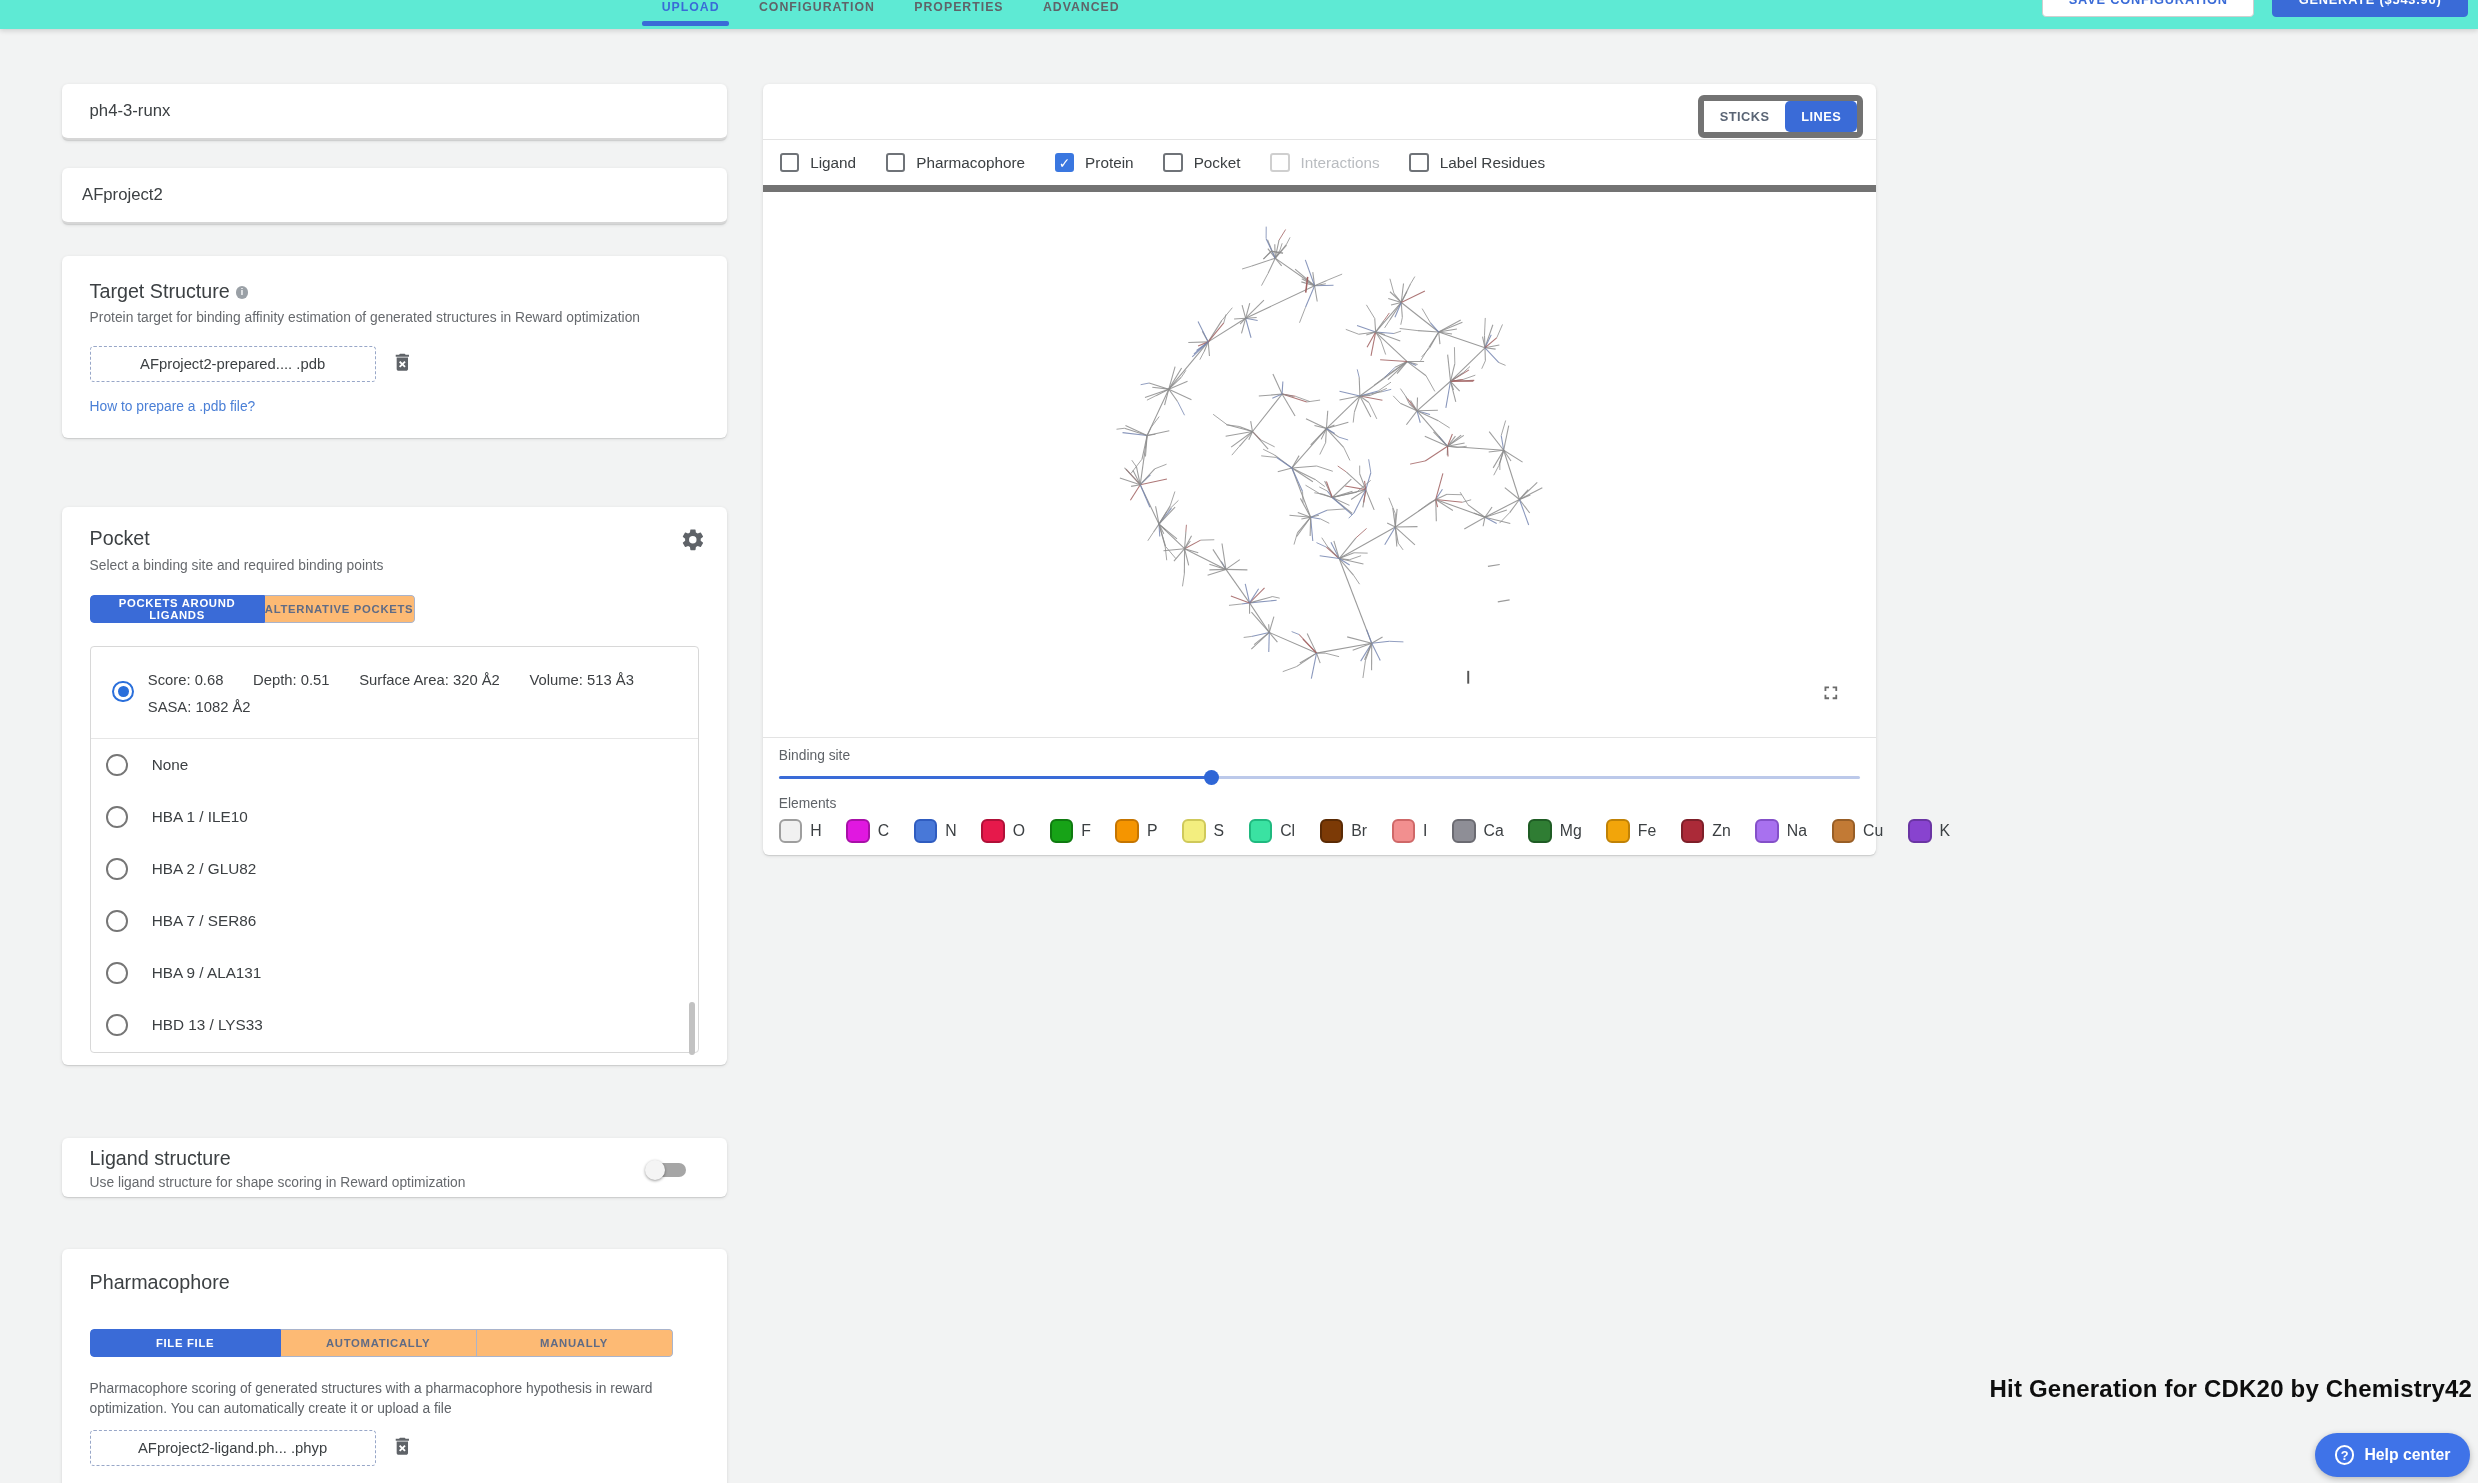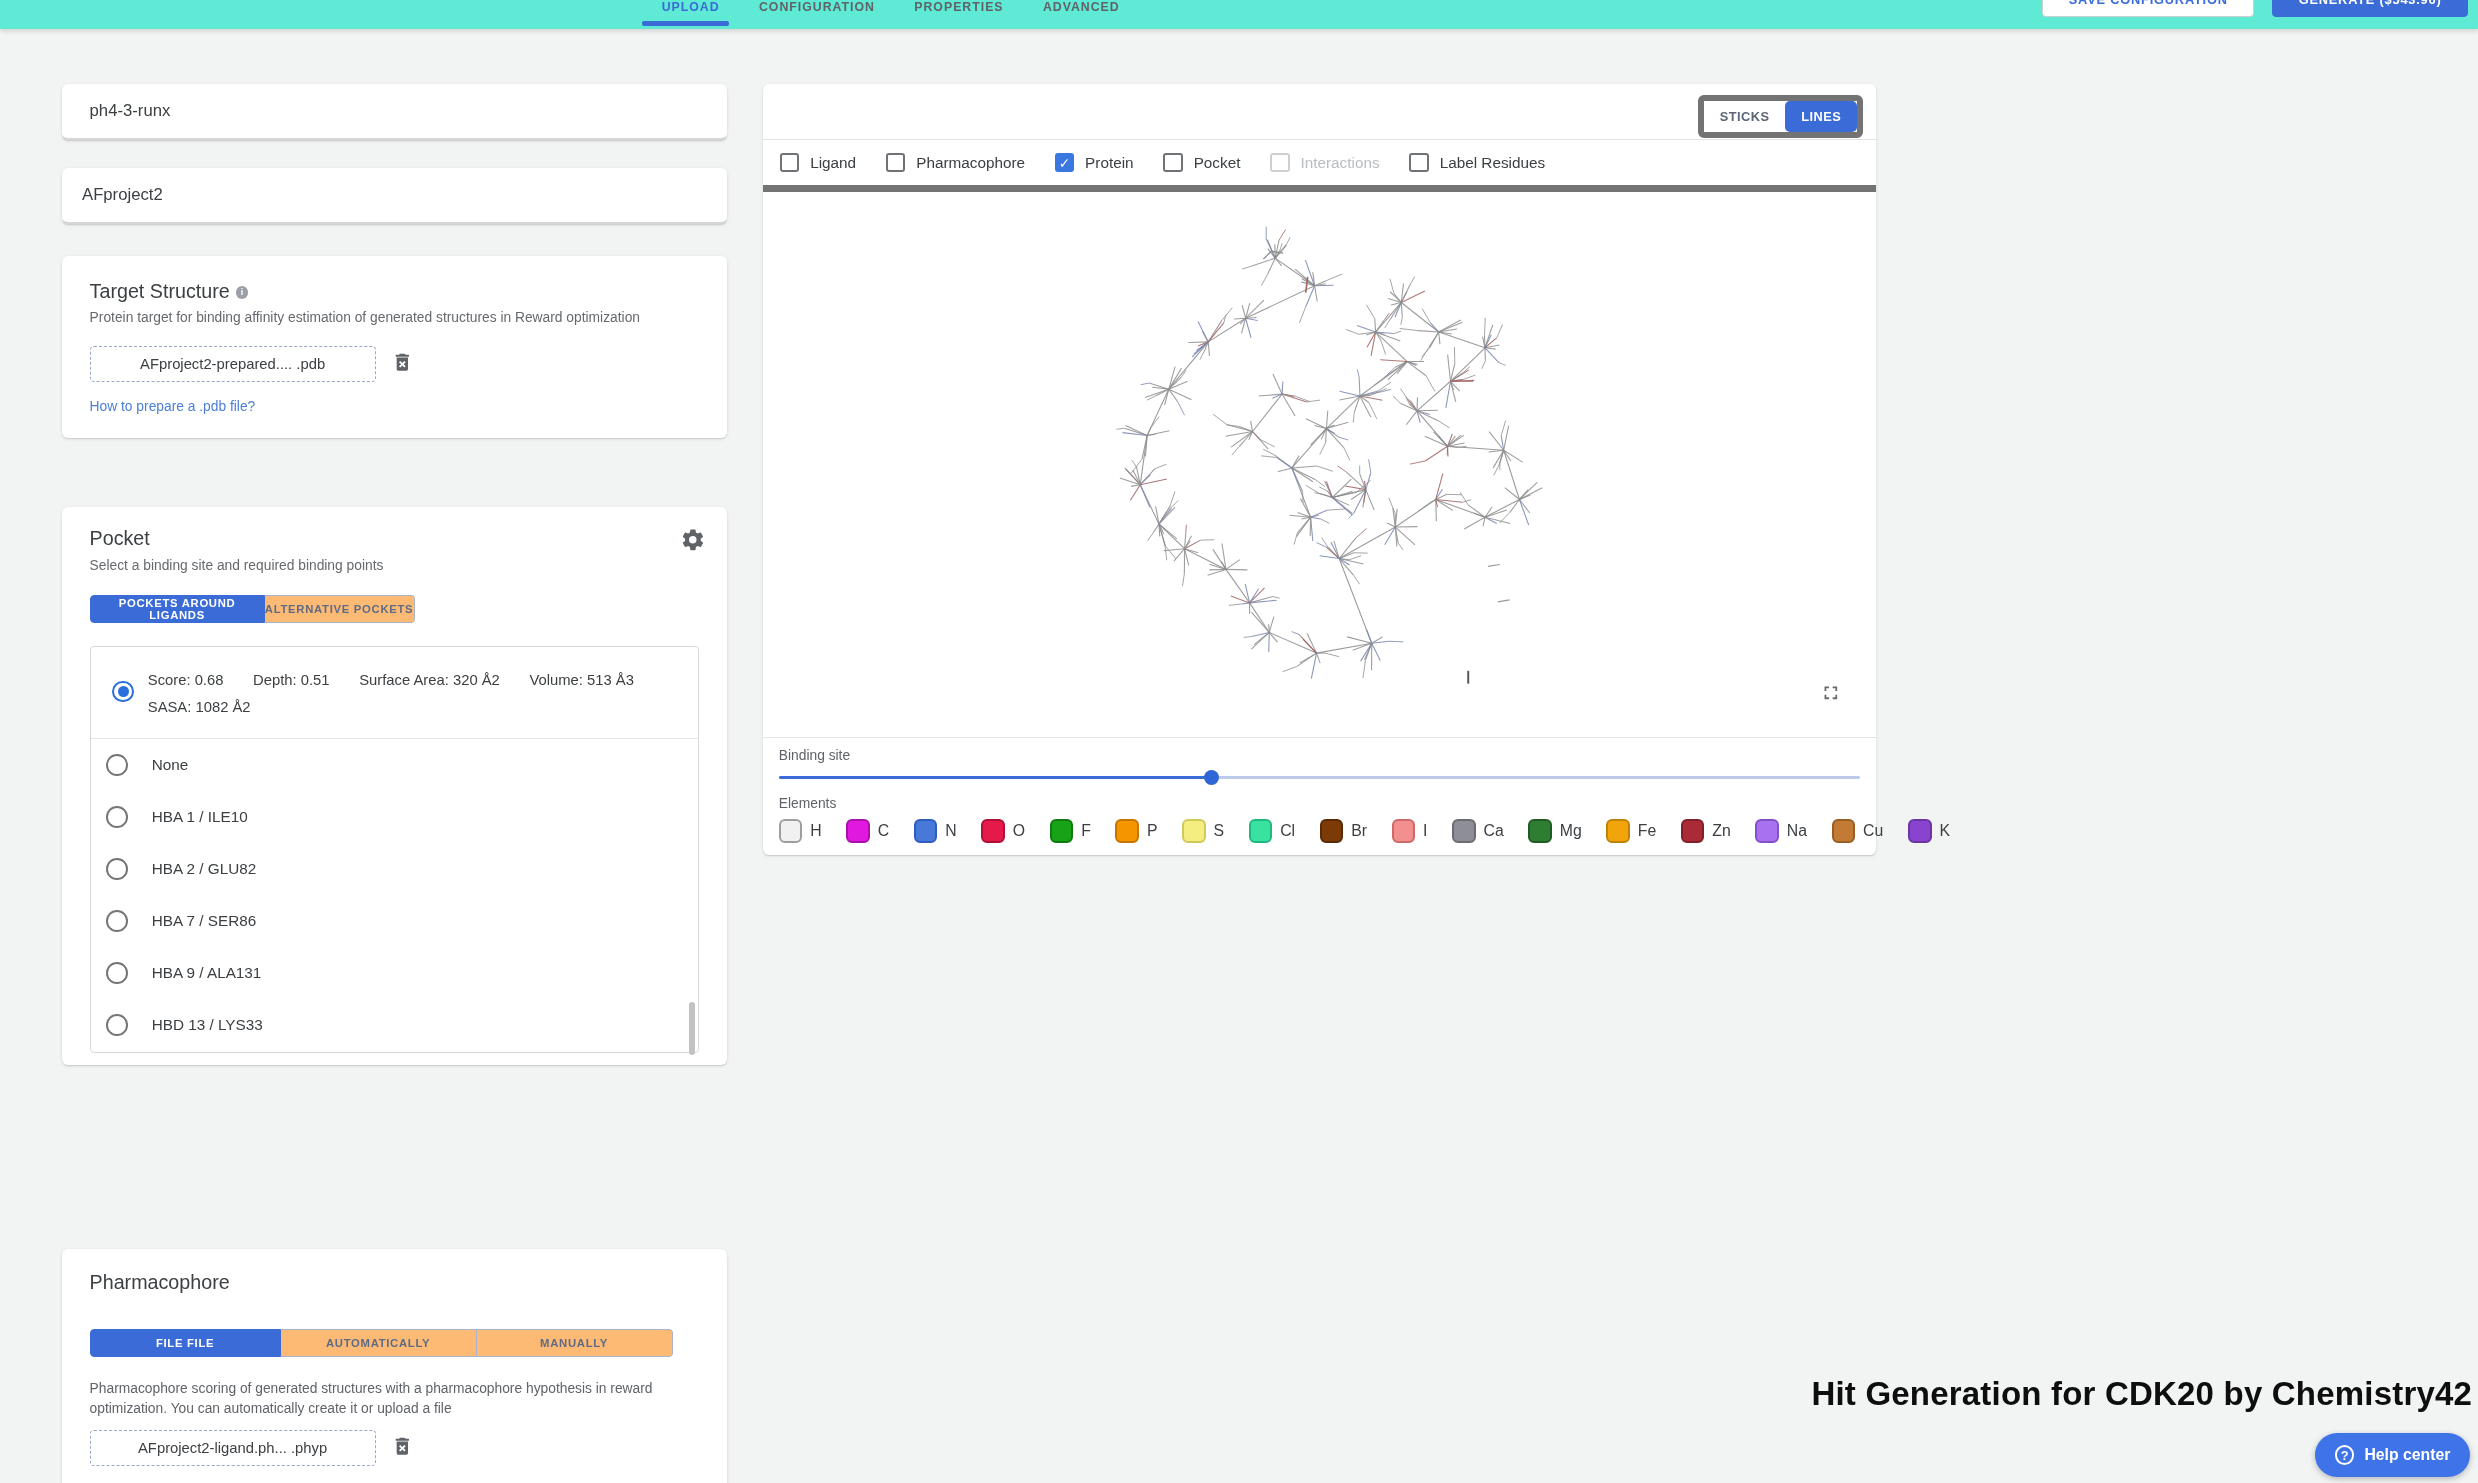--- a/index.html
+++ b/index.html
@@ -106,21 +106,21 @@
   .slider .track { position:absolute; top:6.9px; left:0; right:0; height:3px; background:#bcc9ea; border-radius:2px; }
   .slider .fill { position:absolute; top:6.9px; left:0; height:3px; background:#3a6bd7; border-radius:2px; }
   .slider .thumb { position:absolute; top:1px; width:14.8px; height:14.8px; border-radius:50%;
                    background:#2f66d6; margin-left:-6.9px; }
   .elements-row { display:flex; align-items:center; margin-top:7.9px; }
   .el-item { display:flex; align-items:center; margin-right:24.6px; }
   .el-swatch { width:23.6px; height:23.6px; border-radius:5.9px; margin-right:7.9px; border:2px solid transparent; }
   .el-label { font-size:15.8px; color:#3c4043; }
 
   
-  .headline { position:absolute; right:5.9px; top:1375px; font-size:33px; font-weight:bold;
+  .headline { position:absolute; right:5.9px; top:1375px; font-size:24px; font-weight:bold;
               color:#0e0e0e; letter-spacing:0.2px; }
   .help-btn { position:absolute; right:7.9px; top:1433px; height:44px; background:#3f73e8;
               border:none; border-radius:22.7px; color:#fff; font-family:inherit; font-size:15.8px;
               font-weight:bold; display:flex; align-items:center; gap:9.9px; padding:0 19.7px;
               cursor:pointer; box-shadow:0 2px 5.9px rgba(0,0,0,.25); }
   .help-q { width:19.7px; height:19.7px; border-radius:50%; border:2px solid #fff; display:flex;
             align-items:center; justify-content:center; font-size:12.8px; font-weight:bold; }
 </style>
 </head>
 <body>
@@ -209,20 +209,29 @@
           </div>
           <div class="opt-row">
             <span class="radio"></span>
             <span>HBD 13 / LYS33</span>
           </div>
         </div>
       <div class="list-scrollbar" style="top:355px;"></div>
     </div>
   </div>
 
+  <div class="card left-card" style="top:1138px; height:59px; padding:8.9px 23.6px 0 27.6px; display:flex; align-items:flex-start; justify-content:space-between;">
+    <div>
+      <div class="card-title">Ligand structure</div>
+      <div class="card-sub" style="margin-top:3px;">Use ligand structure for shape scoring in Reward optimization</div>
+    </div>
+    <div class="switch" style="margin-top:15.8px; margin-right:17.7px;">
+      <div class="thumb"></div>
+    </div>
+  </div>
 
   <div class="card left-card" style="top:1249px; height:256px; padding:21.7px 27.6px;">
     <div class="card-title">Pharmacophore</div>
     <div class="seg" style="margin-top:35px; height:28.6px; width:583px;">
         <button class="active" style="flex: 0 0 191px;">FILE FILE</button>
         <button class="" style="flex: 0 0 196px;">AUTOMATICALLY</button>
         <button class="" style="flex: 0 0 196px;">MANUALLY</button>
       </div>
     <div class="card-sub" style="margin-top:21.7px; max-width:616px; color:#5f6368;">Pharmacophore scoring of generated structures with a pharmacophore hypothesis in reward optimization. You can automatically create it or upload a file</div>
     <div class="chip-row" style="margin-top:11.8px;">

